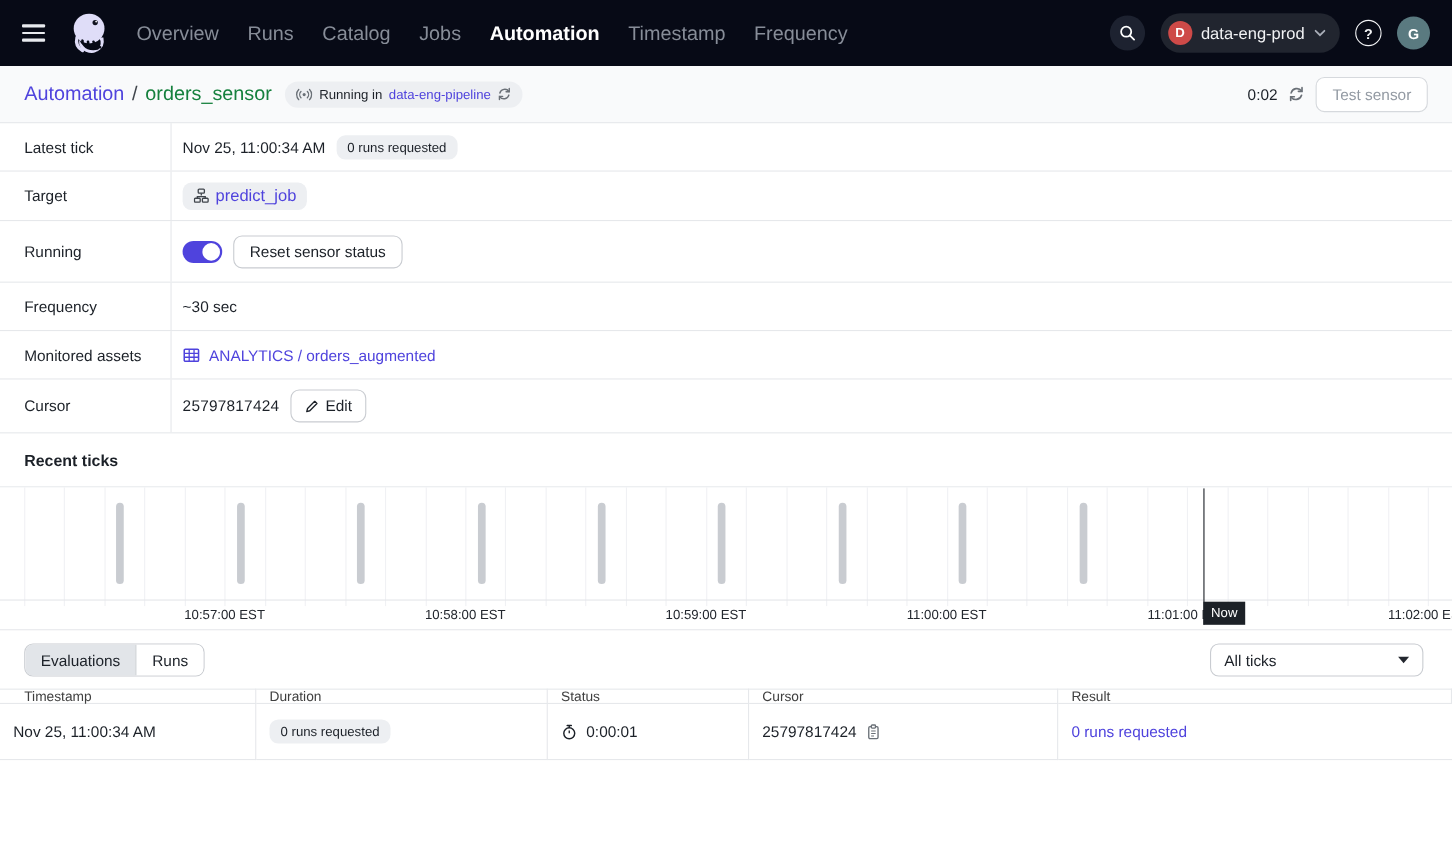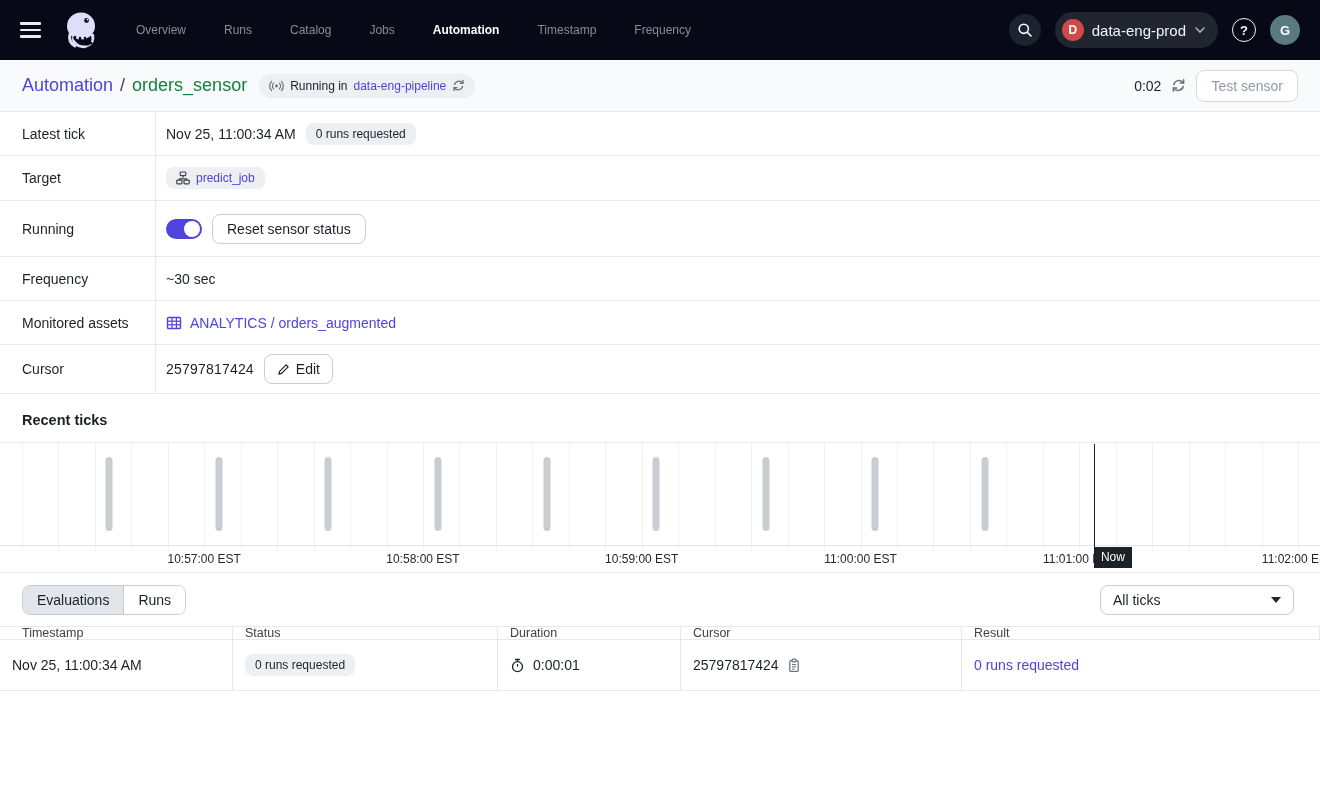--- a/index.html
+++ b/index.html
@@ -7,21 +7,21 @@
     font-family: "Liberation Sans", sans-serif; color: #1C2128; }
 
   
   .topnav { height: 60px; background: var(--nav-bg); display: flex; align-items: center;
     padding: 0 16px; gap: 8px; }
   .hamburger { width: 34px; height: 34px; display: flex; flex-direction: column;
     justify-content: center; gap: 4px; cursor: pointer; padding-left: 4px; }
   .hamburger span { display: block; width: 21px; height: 2.6px; background: #E8EAEE; border-radius: 1px; }
   .logo { width: 42px; height: 46px; margin: 0 8px 0 2px; }
   .nav-items { display: flex; align-items: center; gap: 26px; margin-left: 6px; }
-  .nav-item { font-size: 12px; color: #878D98; cursor: pointer; white-space: nowrap; margin-left: 12px; }
+  .nav-item { font-size: 18px; color: #878D98; cursor: pointer; white-space: nowrap; }
   .nav-item.active { color: #FFFFFF; font-weight: 700; }
   .nav-right { margin-left: auto; display: flex; align-items: center; gap: 14px; }
   .search-btn { width: 32px; height: 32px; border-radius: 50%; background: #1D2230;
     display: flex; align-items: center; justify-content: center; cursor: pointer; }
   .ws-pill { height: 36px; border-radius: 18px; background: #21252F; display: flex;
     align-items: center; gap: 8px; padding: 0 12px 0 7px; cursor: pointer; }
   .ws-badge { width: 22px; height: 22px; border-radius: 50%; background: var(--ws-red);
     color: #fff; font-size: 12px; font-weight: 700; display: flex; align-items: center; justify-content: center; }
   .ws-name { color: #F2F3F5; font-size: 15px; }
   .help-btn { width: 24px; height: 24px; border-radius: 50%; border: 1.8px solid #F2F3F5;
@@ -50,21 +50,21 @@
 
   
   .detail-row { display: flex; border-bottom: 1px solid var(--border); align-items: center; }
   .detail-label { width: 156px; flex: 0 0 156px; align-self: stretch; display: flex;
     align-items: center; padding-left: 22px; border-right: 1px solid var(--border);
     font-size: 14px; color: #1C2128; }
   .detail-value { display: flex; align-items: center; gap: 10px; padding-left: 10px;
     font-size: 14px; }
   .pill { background: var(--pill); border-radius: 8px; padding: 4px 10px; font-size: 12px;
     color: #1C2128; white-space: nowrap; }
-  .job-badge { background: var(--pill); border-radius: 8px; padding: 4px 10px; font-size: 12px;
+  .job-badge { background: var(--pill); border-radius: 8px; padding: 4px 10px; font-size: 15px;
     color: var(--accent); display: inline-flex; align-items: center; gap: 6px;
     text-decoration: none; cursor: pointer; }
   .toggle { width: 36px; height: 20px; border-radius: 10px; background: var(--accent);
     position: relative; cursor: pointer; }
   .toggle .knob { position: absolute; top: 2px; right: 2px; width: 16px; height: 16px;
     border-radius: 50%; background: #fff; }
   .asset-link { color: var(--accent); text-decoration: none; display: inline-flex;
     align-items: center; gap: 8px; cursor: pointer; font-size: 14px; }
   .mono-ish { letter-spacing: 0.2px; }
 
@@ -335,22 +335,22 @@
       <div class="segment">Runs</div>
     </div>
     <div class="select">
       <span>All ticks</span>
       <span class="caret"></span>
     </div>
   </div>
 
   <div class="grid-table">
     <div class="th">Timestamp</div>
+    <div class="th">Duration</div>
     <div class="th">Status</div>
-    <div class="th">Duration</div>
     <div class="th">Cursor</div>
     <div class="th">Result</div>
 
     <div class="td">
       <span>Nov 25, 11:00:34 AM</span>
     </div>
     <div class="td">
       <span class="pill">0 runs requested</span>
     </div>
     <div class="td">

